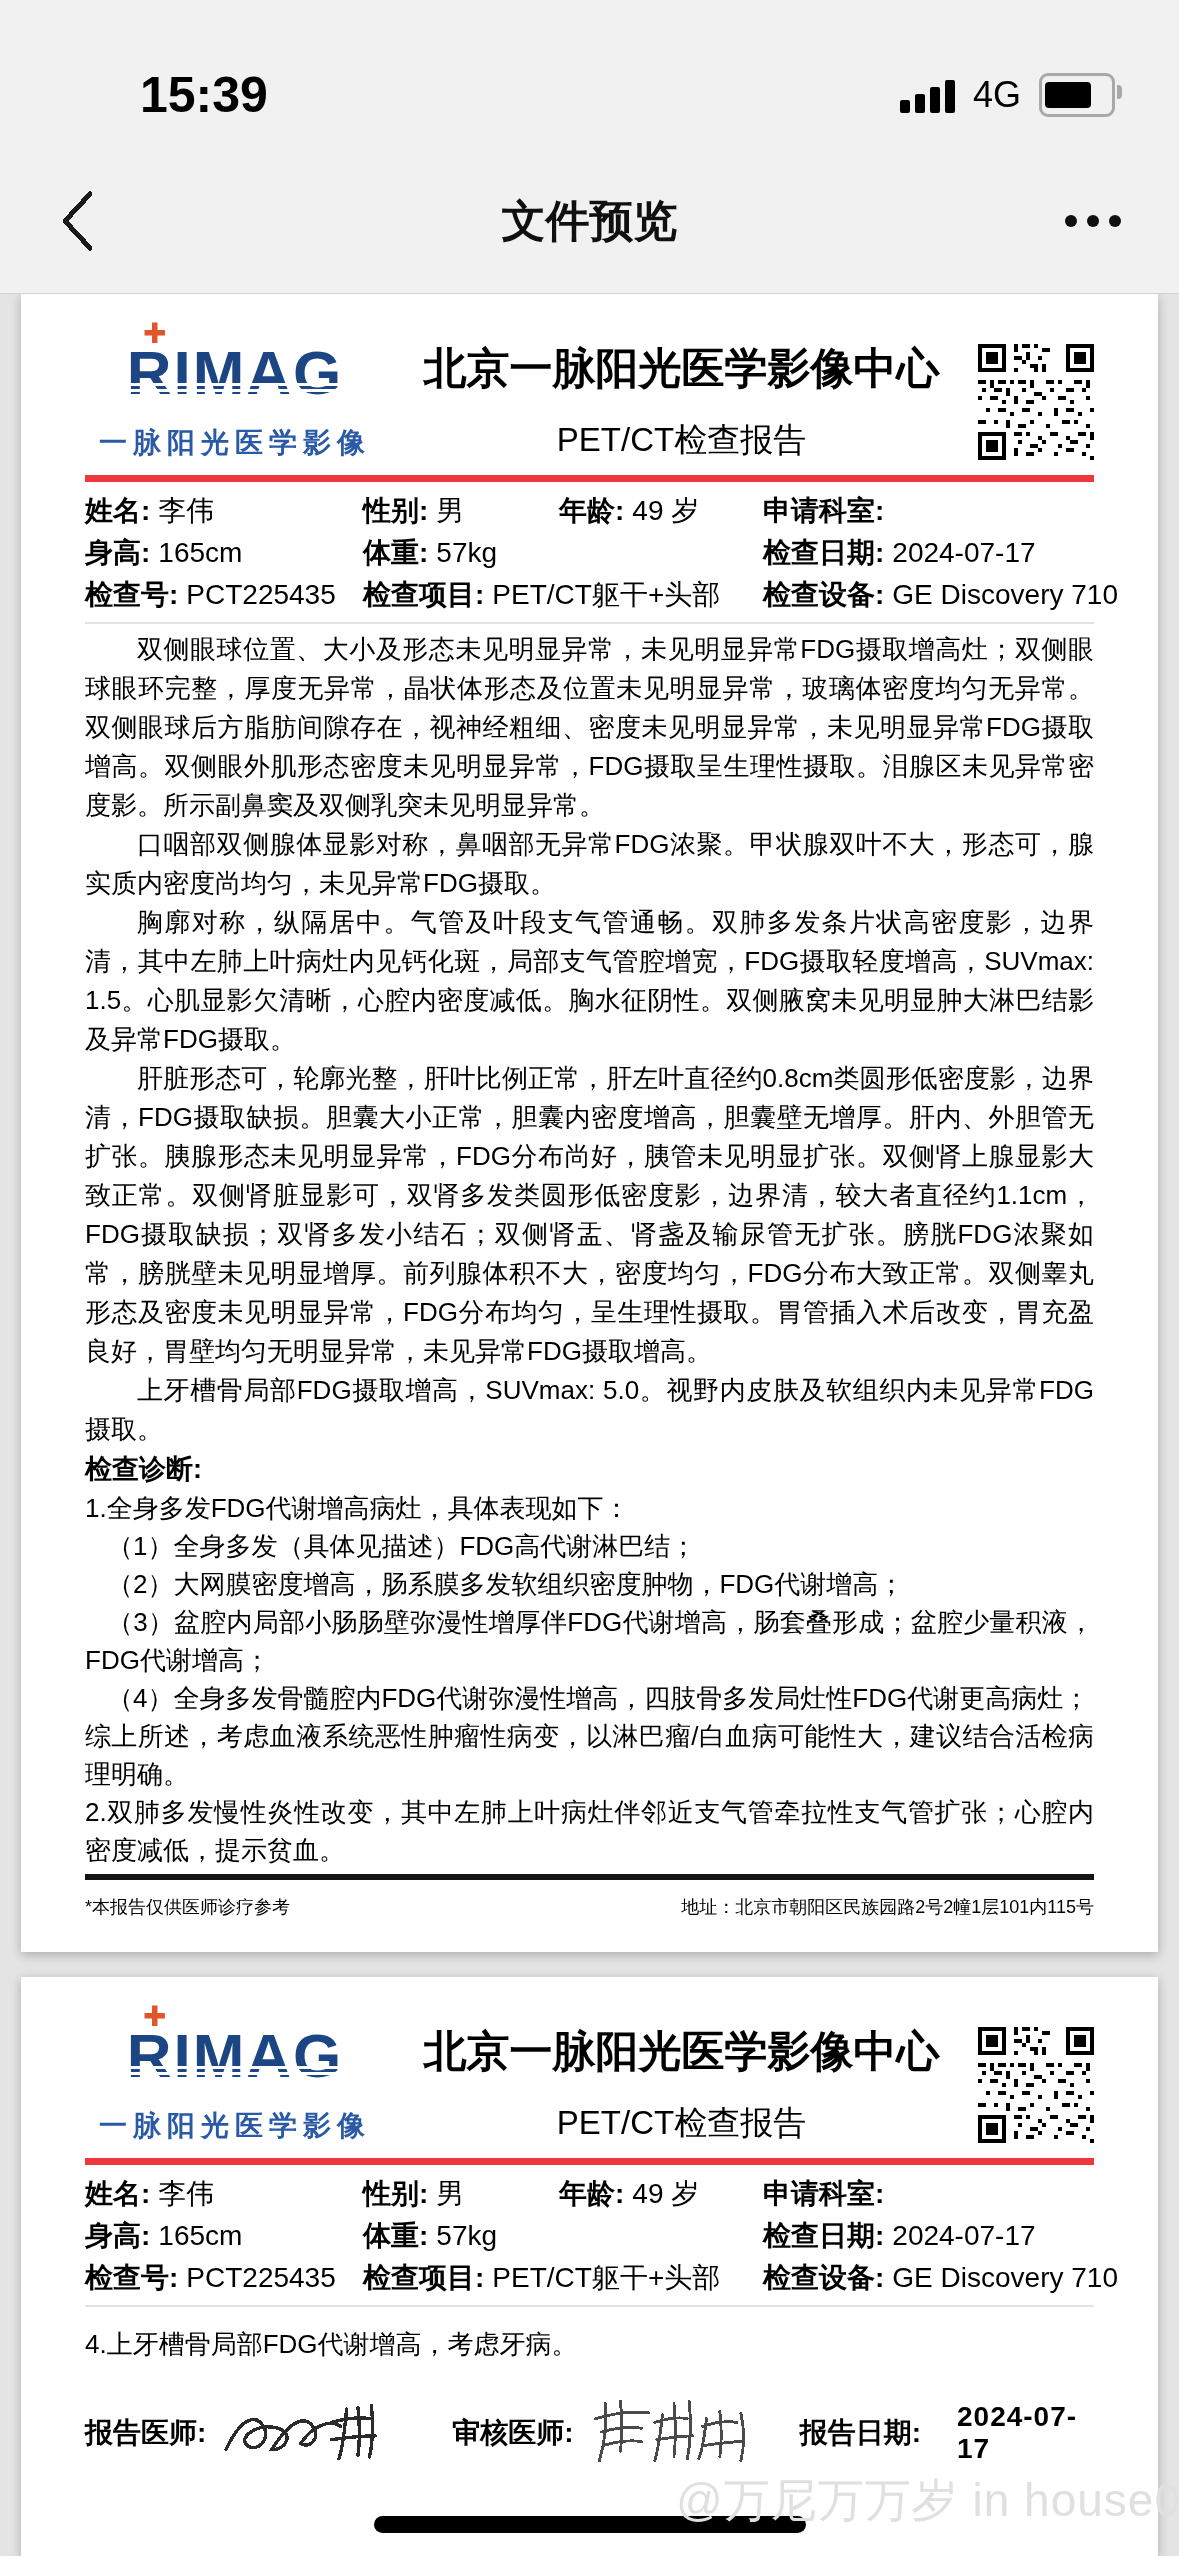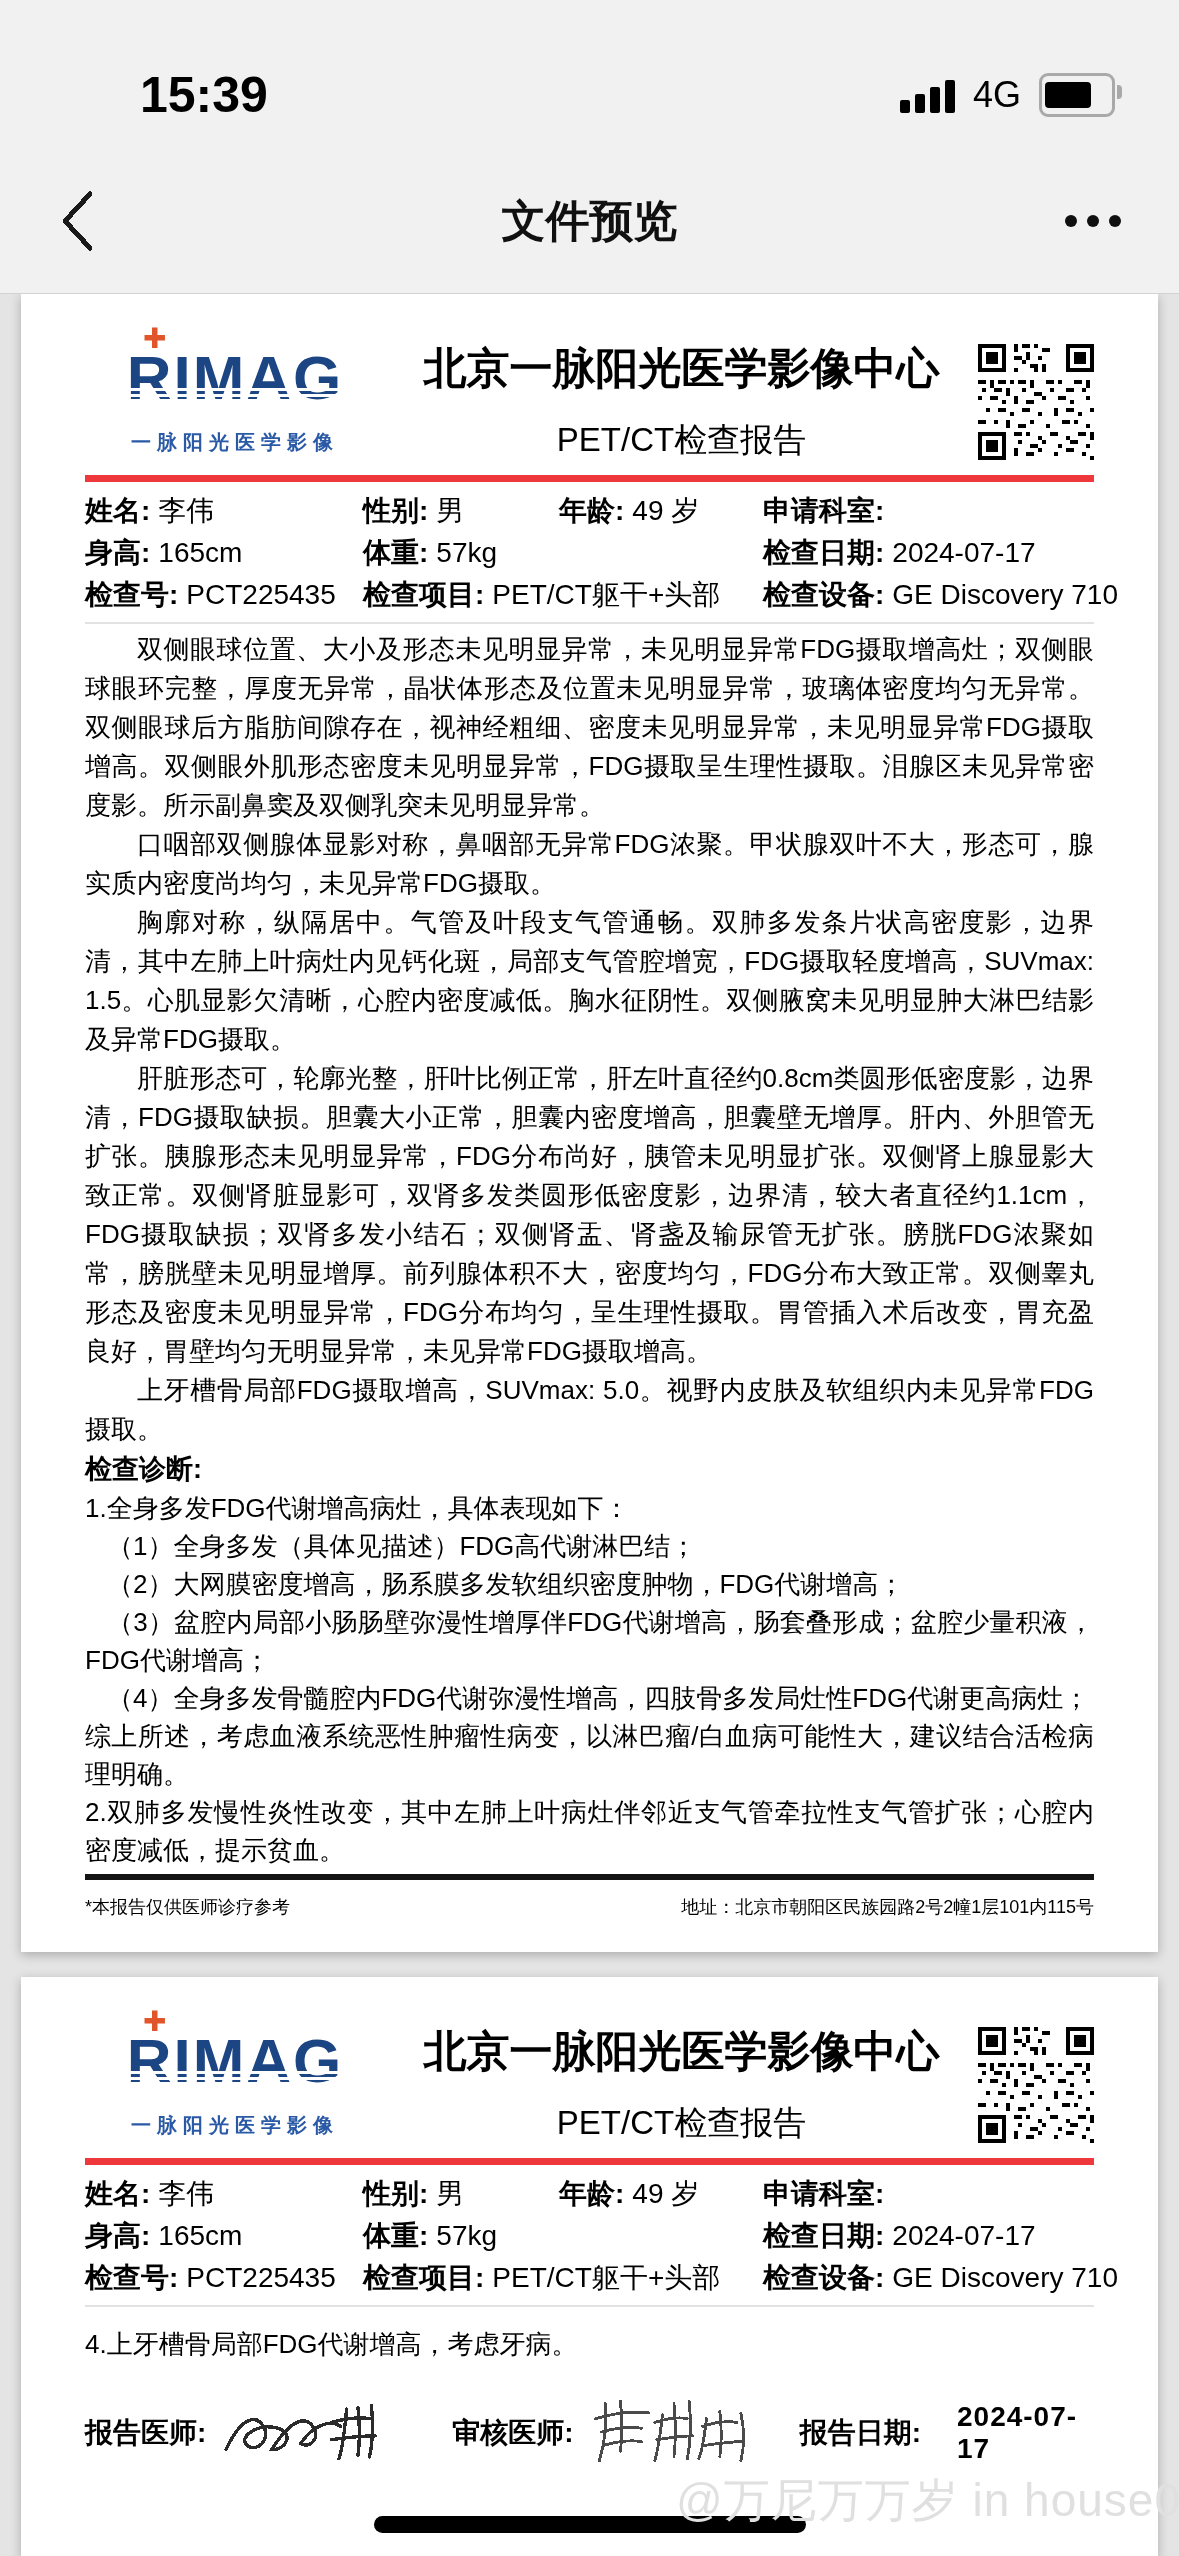--- a/index.html
+++ b/index.html
@@ -34,21 +34,21 @@
   .page1{height:1658px;}
   .page2{height:580px;margin-top:25px;}
 
   .doc-header{display:flex;align-items:center;padding-top:46px;}
   .brand{flex:0 0 300px;width:300px;text-align:center;position:relative;}
   .brand-name{font-size:62px;font-weight:800;color:#1c4584;letter-spacing:2px;line-height:1;
               position:relative;display:inline-block;}
   .brand-name::after{content:"";position:absolute;left:-4px;right:-4px;bottom:2px;height:22px;
               background:repeating-linear-gradient(180deg,rgba(255,255,255,0) 0 3px,#fff 3px 6px);}
   .brand-cross{position:absolute;top:-22px;left:58px;font-size:28px;color:#e0562a;font-weight:700;line-height:1;}
-  .brand-tagline{margin-top:20px;font-size:20px;font-weight:700;color:#2a5aa6;letter-spacing:6px;white-space:nowrap;}
+  .brand-tagline{margin-top:20px;font-size:28px;font-weight:700;color:#2a5aa6;letter-spacing:6px;white-space:nowrap;}
   .head-center{flex:1;text-align:center;padding:0 8px;}
   .center-name{font-size:43px;font-weight:700;}
   .report-title{font-size:33px;margin-top:20px;font-weight:400;}
   .qr{flex:0 0 116px;width:116px;height:116px;background:#fff;}
   .red-line{height:7px;background:#ee383b;margin-top:12px;}
 
   .info-grid{margin-top:8px;padding-bottom:6px;border-bottom:2px solid #e2e2e2;}
   .info-row{display:grid;grid-template-columns:278px 196px 204px 1fr;height:42px;align-items:center;font-size:28px;}
   .info-row .wide{grid-column:2 / span 2;}
   .cell{white-space:nowrap;}

